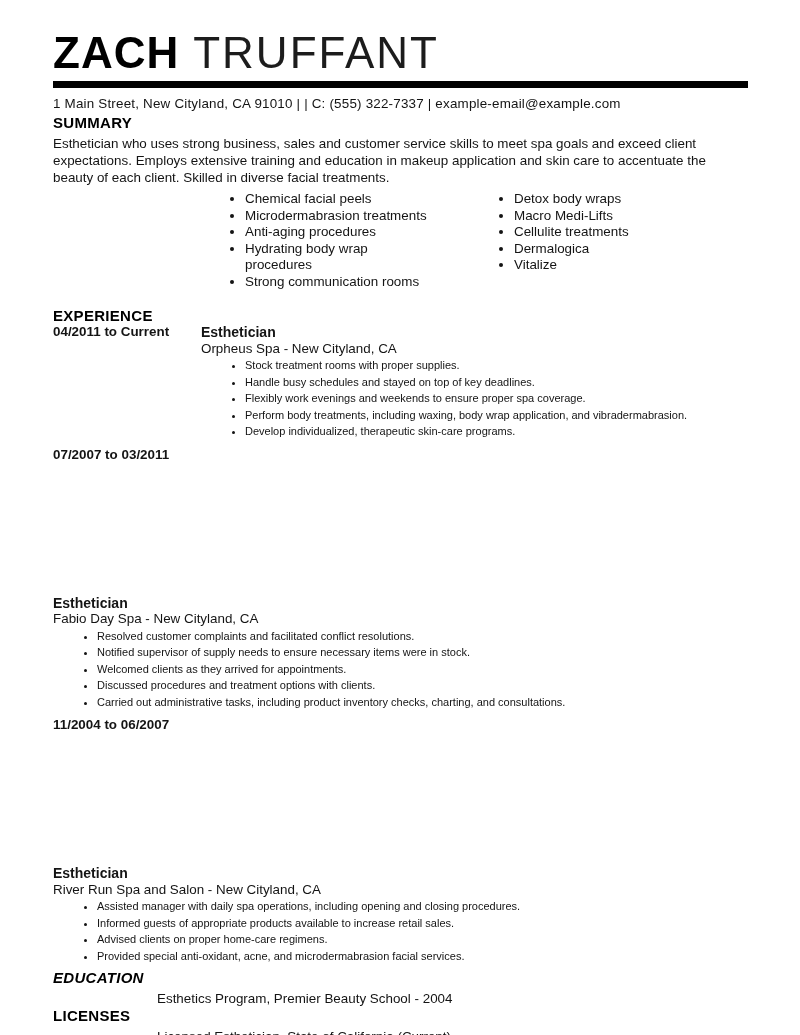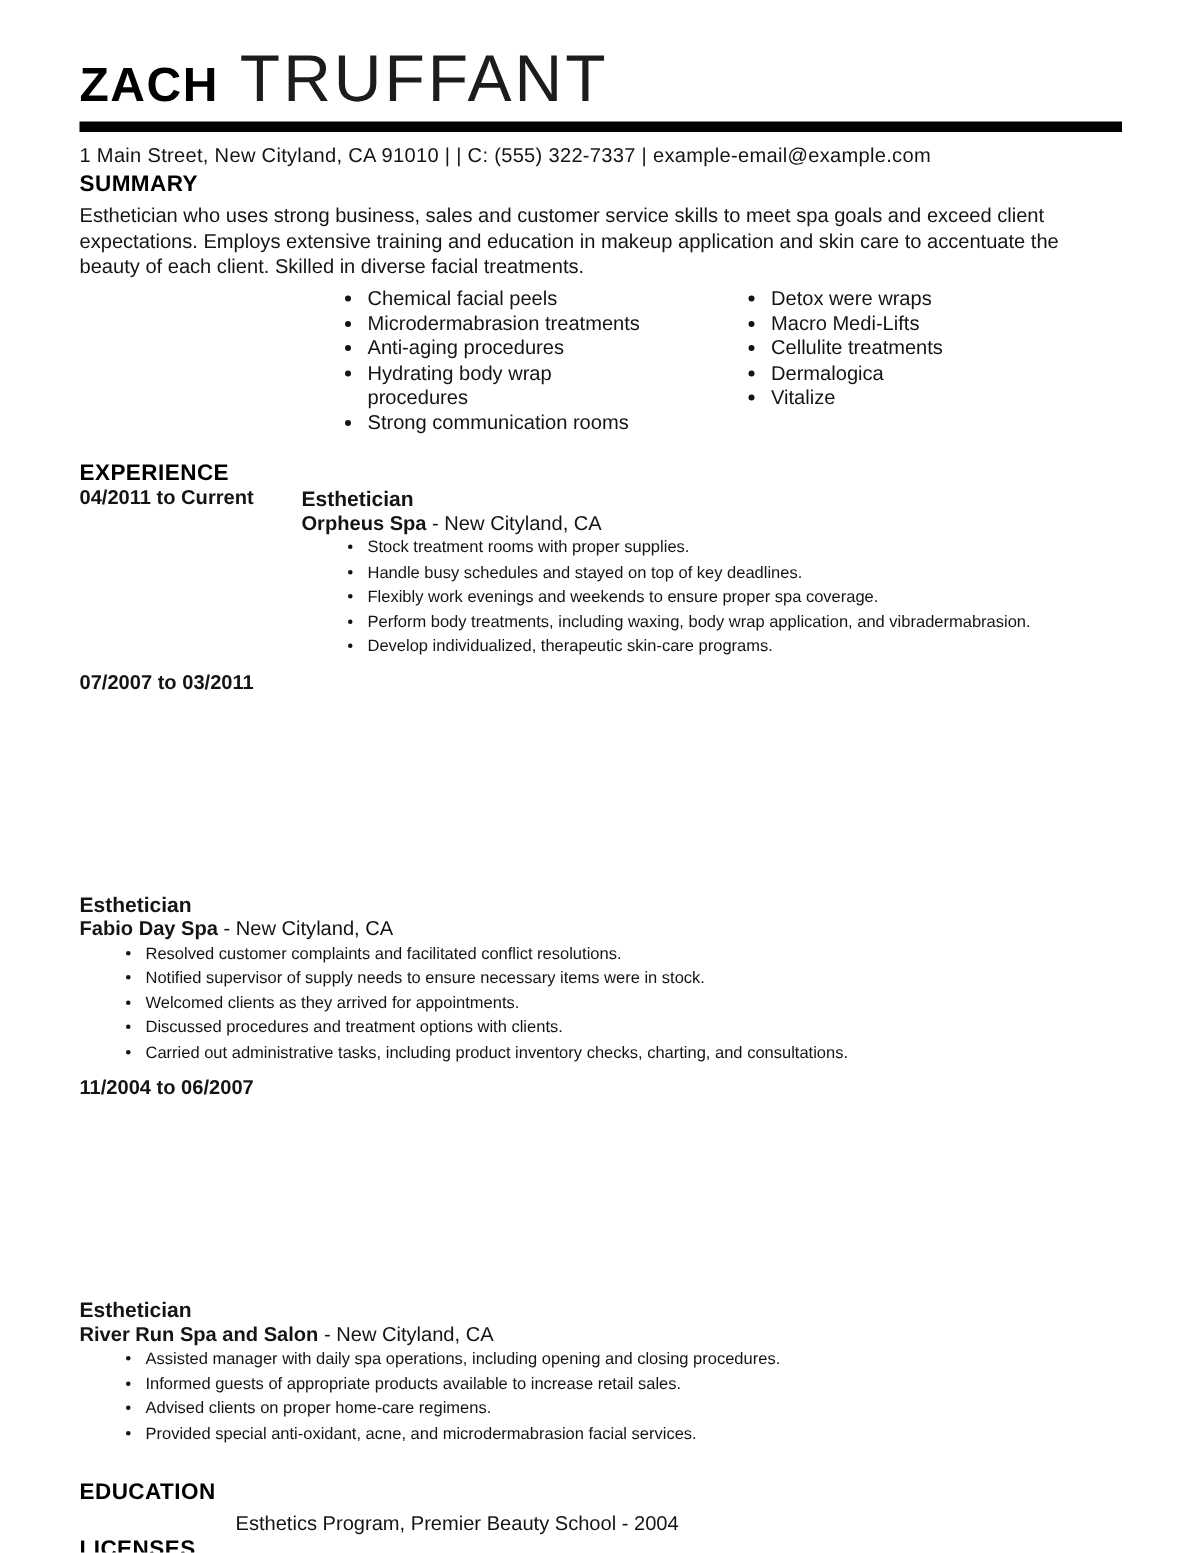--- a/index.html
+++ b/index.html
@@ -8,36 +8,36 @@
     width: 800px;
     height: 1035px;
     font-family: "Liberation Sans", sans-serif;
     color: #141414;
     overflow: hidden;
   }
   .page { padding: 28px 52px 0 53px; }
 
   
   .name-row { display: flex; align-items: baseline; gap: 14px; white-space: nowrap; }
-  .name-first { font-size: 32px; font-weight: bold; letter-spacing: 1px; color: #000; }
+  .name-first { font-size: 44px; font-weight: bold; letter-spacing: 1px; color: #000; }
   .name-last  { font-size: 44px; font-weight: 300; letter-spacing: 2px; color: #1c1c1c; }
   .header-rule { height: 7px; background: #000; margin-top: 3px; }
   .contact-line { font-size: 13px; margin-top: 7px; letter-spacing: 0.2px; }
 
   
   .sec-h {
     font-size: 15px;
     font-weight: bold;
     letter-spacing: 0.3px;
     color: #000;
   }
   .sec-h.summary    { margin-top: 2px; }
   .sec-h.highlights { margin-top: 18px; }
   .sec-h.experience { margin-top: 17px; }
-  .sec-h.education  { margin-top: 22px; }
+  .sec-h.education  { margin-top: 5px; font-style: italic; }
   .sec-h.licenses   { }
 
   
   .body-text { font-size: 13.4px; line-height: 17px; }
   .summary-text { margin-top: 4px; max-width: 676px; }
 
   
   .hl-cols { display: flex; margin-top: 5px; }
   .hl-col1 { margin-left: 170px; width: 212px; flex: 0 0 auto; }
   .hl-col2 { margin-left: 57px; flex: 0 0 auto; }
@@ -45,21 +45,21 @@
   ul.hl-list li { font-size: 13.4px; line-height: 16.5px; }
 
   
   .job { display: flex; }
   .job:first-of-type { margin-top: 3px; }
   .job + .job { margin-top: 7px; flex-direction: column; }
   .job-dates { flex: 0 0 148px; font-weight: bold; font-size: 13.4px; line-height: 16.5px; }
   .job-body { flex: 1; }
   .job-title { font-weight: bold; font-size: 14px; line-height: 16.5px; }
   .job-company-line { font-size: 13.4px; line-height: 16.5px; }
-  .job-company { font-weight: bold; }
+  .job-company { font-weight: normal; }
   ul.job-bullets { list-style: disc; margin: 0; padding-left: 44px; max-width: 524px; }
   ul.job-bullets li { font-size: 11px; line-height: 16.5px; }
 
   
   .indent-text { margin-left: 104px; margin-top: 4px; }
 </style>
 </head>
 <body>
 
 <div class="page">
@@ -79,21 +79,21 @@
       <ul class="hl-list">
         <li>Chemical facial peels</li>
         <li>Microdermabrasion treatments</li>
         <li>Anti-aging procedures</li>
         <li>Hydrating body wrap procedures</li>
         <li>Strong communication rooms</li>
       </ul>
     </div>
     <div class="hl-col2">
       <ul class="hl-list">
-        <li>Detox were wraps</li>
+        <li>Detox body wraps</li>
         <li>Macro Medi-Lifts</li>
         <li>Cellulite treatments</li>
         <li>Dermalogica</li>
         <li>Vitalize</li>
       </ul>
     </div>
   </div>
 
   <div class="sec-h experience">EXPERIENCE</div>
 

